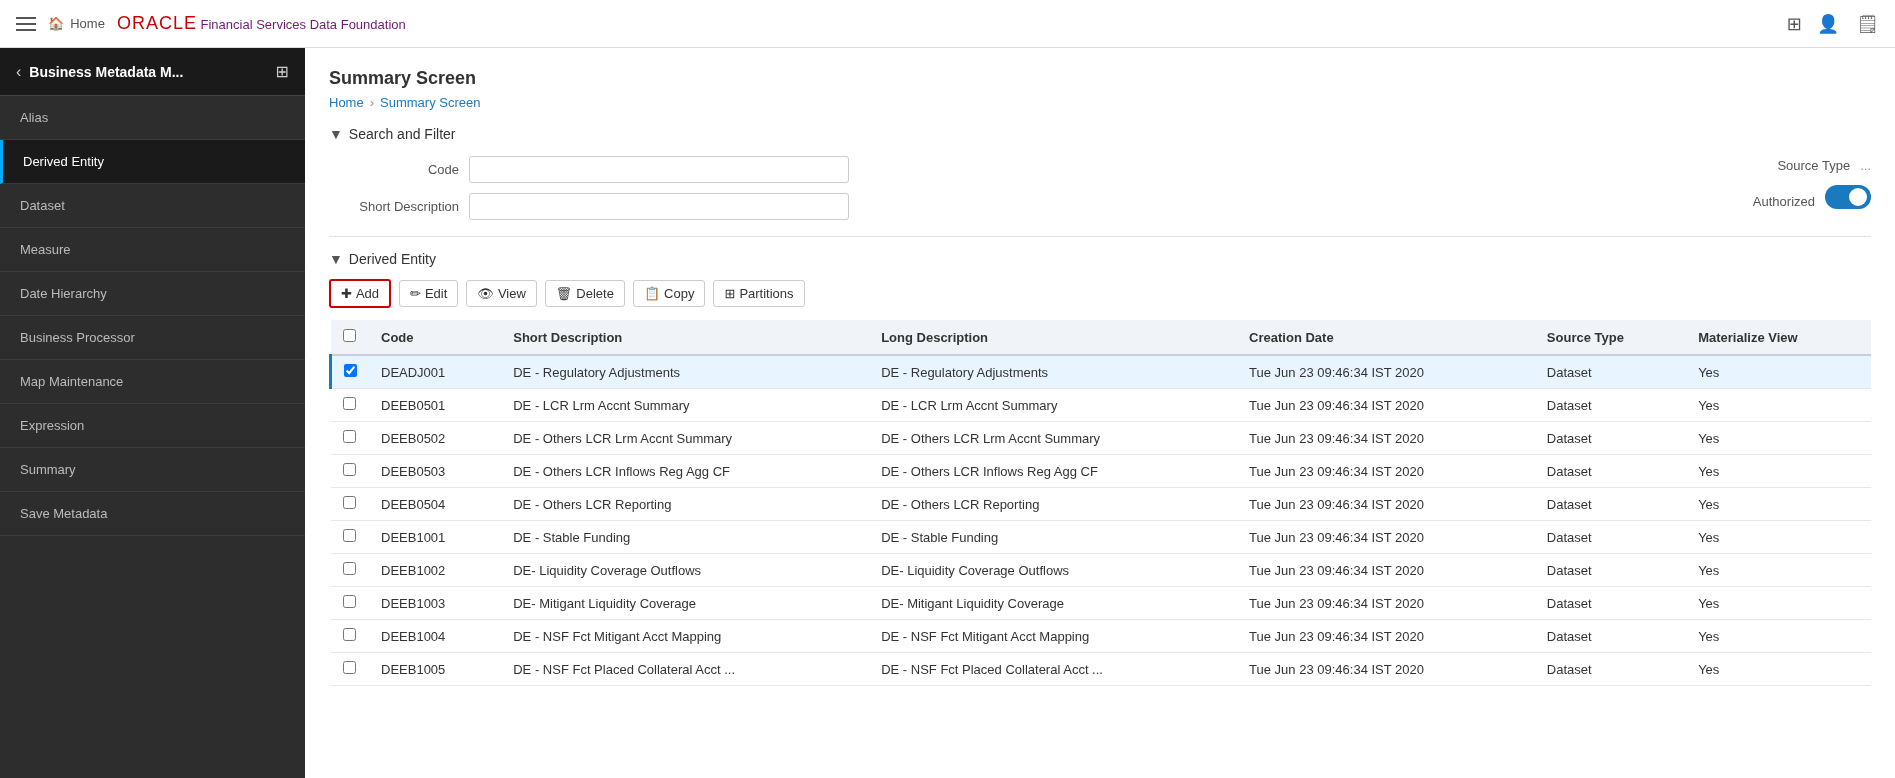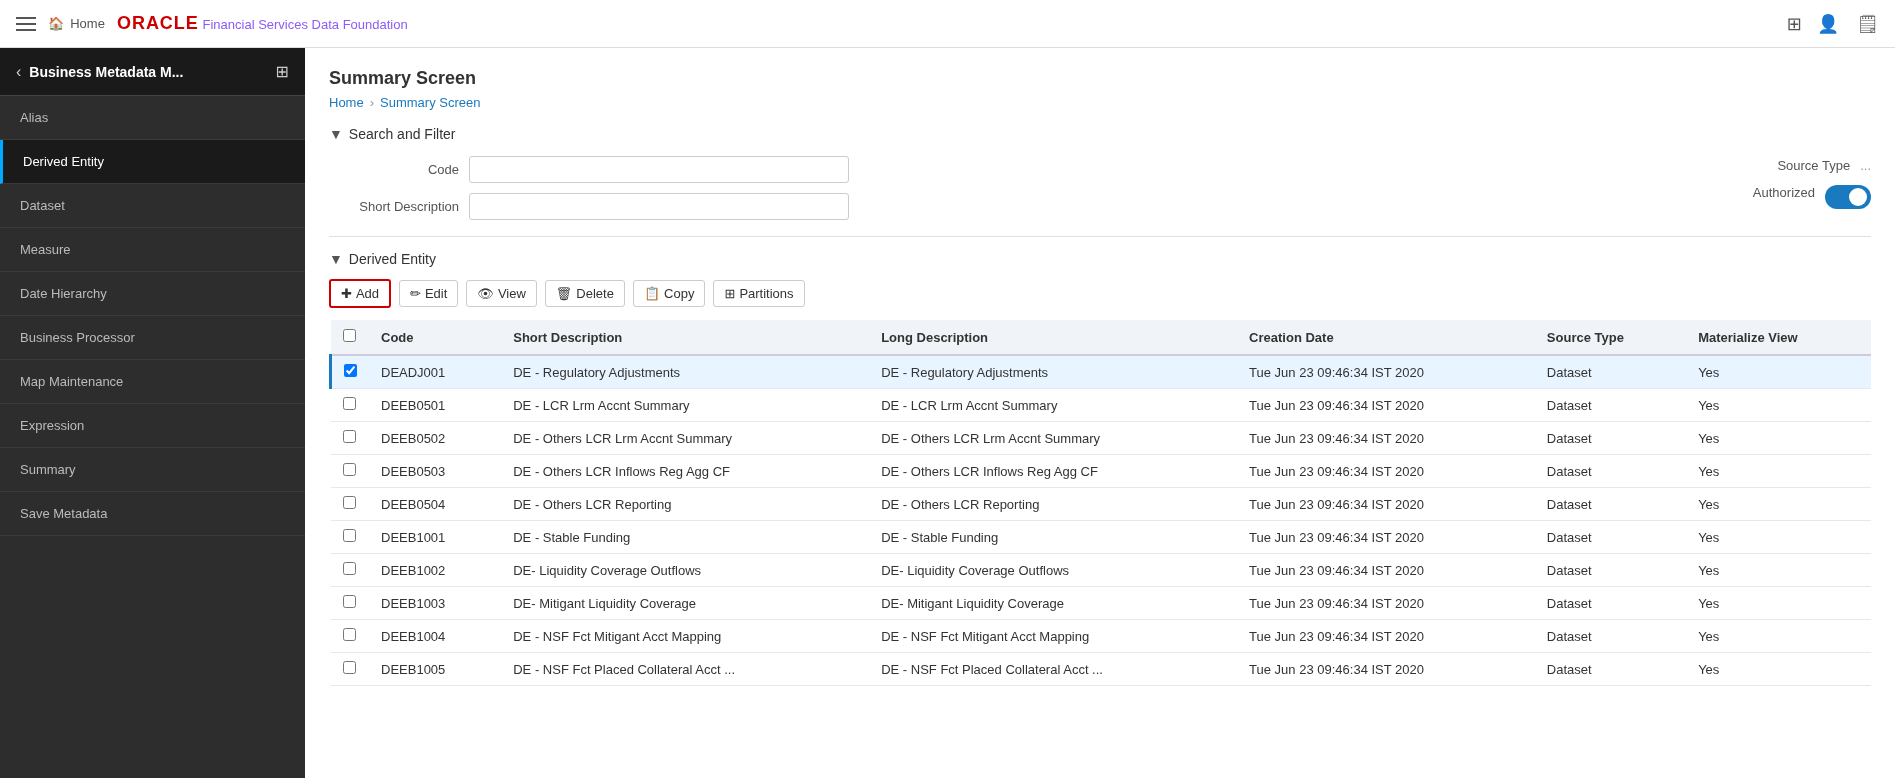--- a/index.html
+++ b/index.html
@@ -11,21 +11,21 @@
       border-bottom: 1px solid #ddd;
       height: 48px;
       display: flex;
       align-items: center;
       padding: 0 16px;
       justify-content: space-between;
       flex-shrink: 0;
     }
     .top-nav-left { display: flex; align-items: center; gap: 12px; }
     .top-nav-home { display: flex; align-items: center; gap: 6px; color: #555; font-size: 13px; }
-    .top-nav-logo { font-size: 18px; font-weight: bold; color: #c00; letter-spacing: 1px; }
+    .top-nav-logo { font-size: 18px; font-weight: normal; color: #c00; letter-spacing: 1px; }
     .top-nav-right { display: flex; align-items: center; gap: 16px; color: #555; }
     .hamburger { display: flex; flex-direction: column; gap: 4px; cursor: pointer; }
     .hamburger span { width: 20px; height: 2px; background: #555; display: block; }
 
     
     .main-layout { display: flex; flex: 1; overflow: hidden; }
 
     
     .sidebar {
       width: 305px;
@@ -204,21 +204,21 @@
       <span></span>
         <span></span>
         <span></span>
     </div>
     <div class="top-nav-home">
       <span>🏠</span>
       <span>Home</span>
     </div>
     <div>
       <span class="top-nav-logo">ORACLE</span>
-      <span style="color:#8b5cf6;font-size:13px;"> Financial Services Data Foundation</span>
+      <span style="color:#701a75;font-size:13px;"> Financial Services Data Foundation</span>
     </div>
   </div>
   <div class="top-nav-right">
     <span style="font-size:18px;cursor:pointer;">⊞</span>
     <span style="font-size:18px;cursor:pointer;">👤</span>
     <span style="font-size:18px;cursor:pointer;">🗒</span>
   </div>
 </div>
 
 <div class="main-layout">
@@ -286,21 +286,21 @@
         <div class="search-row">
           <span class="search-label">Short Description</span>
           <input class="search-input" type="text" placeholder="" style="">
         </div>
       </div>
       <div style="display:flex; flex-direction:column; gap:12px; align-items:flex-end; min-width:300px; padding-top:2px;">
         <div style="display:flex; align-items:center; gap:10px;">
           <span class="right-label">Source Type</span>
           <span style="color:#999;">...</span>
         </div>
-        <div style="display:flex; align-items:flex-start; gap:10px;">
+        <div style="display:flex; align-items:flex-end; gap:10px;">
           <span class="right-label">Authorized</span>
           <label class="toggle-switch">
 
             <span class="toggle-slider"></span>
           </label>
         </div>
       </div>
     </div>
 
     <hr class="section-divider">

